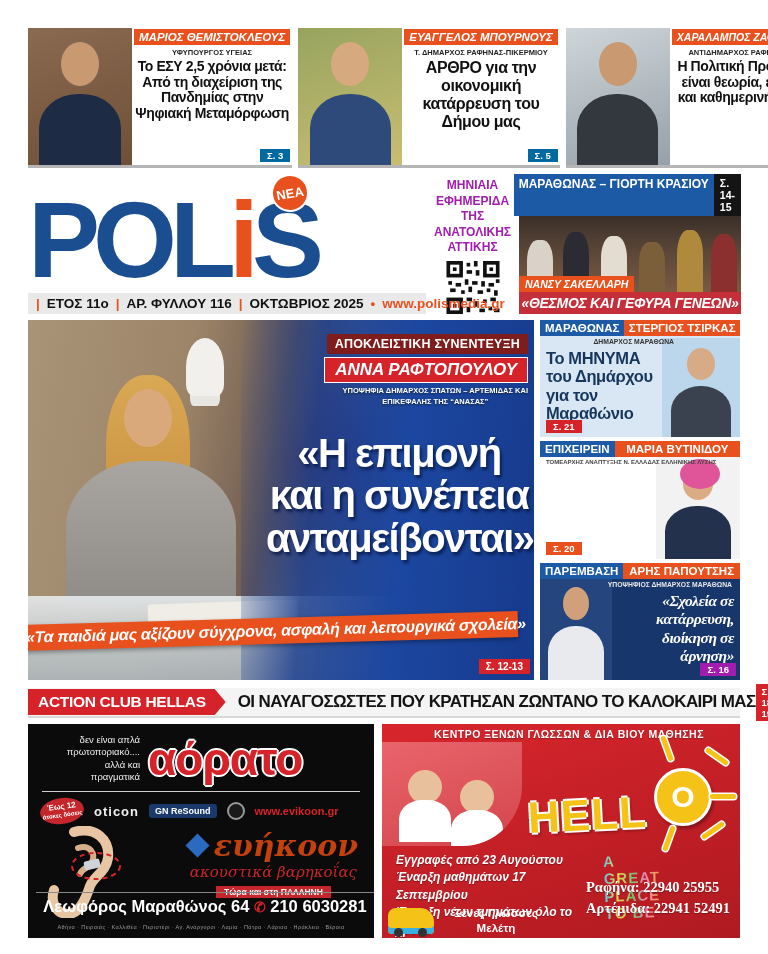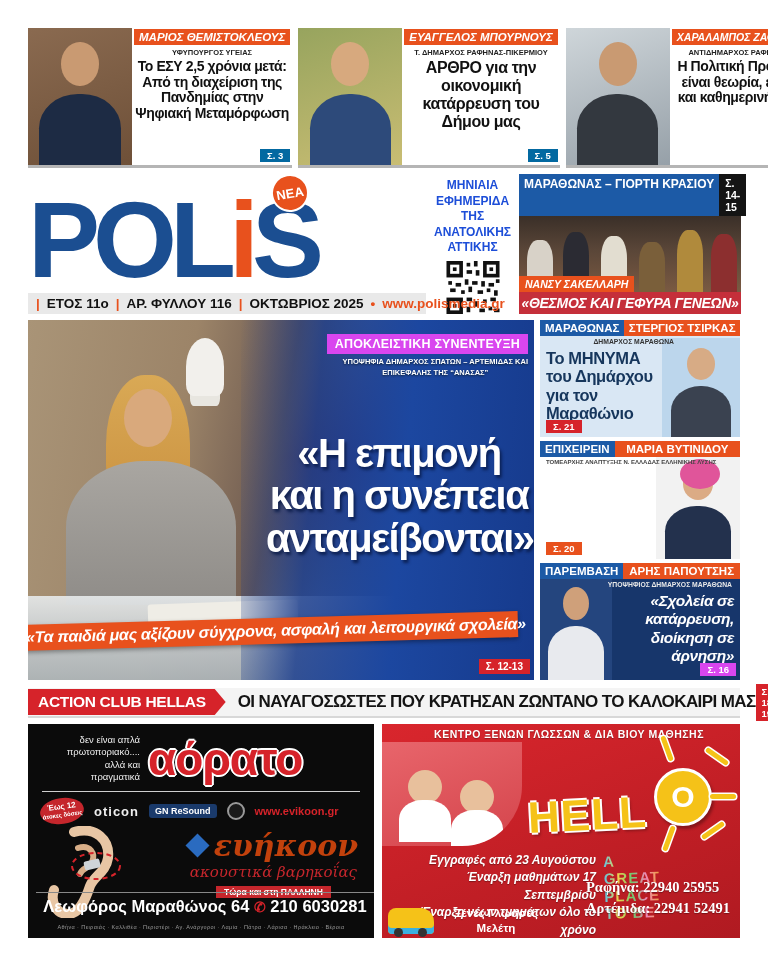--- a/index.html
+++ b/index.html
@@ -24,26 +24,26 @@
   .masthead { margin-top:6px; display:flex; gap:8px; height:140px; }
   .logoblock { width:398px; position:relative; display:flex; flex-direction:column; justify-content:flex-end; }
   .logotext { font-weight:900; font-size:108px; line-height:0.92; color:#1b4e91; letter-spacing:-7px; white-space:nowrap; }
   .logotext .oi { color:#e8511d; }
   .neabadge { position:absolute; top:0px; left:243px; width:38px; height:38px; border-radius:50%; background:#e8511d; color:#fff; font-weight:900; font-size:13px; display:flex; align-items:center; justify-content:center; transform:rotate(-10deg); border:2px solid #fff; }
   .issue-strip { background:#e9e9e9; display:flex; gap:7px; align-items:center; font-weight:bold; font-size:13.5px; color:#111; padding:3px 8px; margin-top:4px; white-space:nowrap; }
   .issue-strip .sep { color:#e8511d; font-weight:900; }
   .issue-strip .dot { color:#e8511d; font-weight:900; }
   .issue-strip .site { color:#e8511d; }
   .tagcol { width:88px; display:flex; flex-direction:column; align-items:center; padding-top:4px; }
-  .tagline { color:#1d4ed8; font-weight:900; font-size:12px; line-height:1.3; text-align:center; }
+  .tagline { color:#a21caf; font-weight:900; font-size:12px; line-height:1.3; text-align:center; }
   .qr { margin-top:5px; }
 
   
   .wine { width:222px; position:relative; display:flex; flex-direction:column; flex:none; }
-  .wine-hdr { display:flex; align-items:stretch; }
+  .wine-hdr { display:flex; align-items:stretch;justify-content:flex-end; }
   .wine-title { background:#1c5aa6; color:#fff; font-weight:900; font-size:12px; padding:3px 5px; flex:1; white-space:nowrap; }
   .wine-page { background:#141414; color:#fff; font-weight:bold; font-size:10.5px; padding:3px 6px; }
   .wine-photo { flex:1; position:relative; background:linear-gradient(180deg,#3a2f28 0%,#5a4638 45%,#7a5a42 100%); overflow:hidden; }
   .dancer { position:absolute; bottom:0; width:26px; height:52px; border-radius:40% 40% 0 0; }
   .nansy { position:absolute; left:0; bottom:0; background:#e8511d; color:#fff; font-weight:900; font-style:italic; font-size:10.5px; padding:2px 6px; }
   .wine-quote { background:#c52f3a; color:#fff; font-style:italic; font-weight:900; font-size:14px; text-align:center; padding:3px 0; letter-spacing:-0.3px; white-space:nowrap; }
 
   
   .mainrow { margin-top:6px; display:flex; gap:6px; height:360px; }
   .mcard { width:506px; position:relative; flex:none; overflow:hidden; background:#8e8070; }
@@ -51,21 +51,21 @@
   .moverlay { position:absolute; top:0; bottom:0; right:0; width:58%; background:linear-gradient(95deg, rgba(23,58,140,0) 0%, rgba(23,58,140,.82) 26%, #1c47a0 55%, #163a8c 100%); }
   .bust { position:absolute; left:158px; top:18px; width:38px; height:58px; background:#f2f0ec; border-radius:50% 50% 20% 20%; box-shadow:0 14px 0 -4px #e8e6e0; }
   .mwoman { position:absolute; left:20px; top:55px; width:200px; height:230px; }
   .mwoman .hair { position:absolute; left:58px; top:0; width:84px; height:150px; border-radius:46% 46% 40% 40%; background:linear-gradient(180deg,#d9a955,#c98f3e); }
   .mwoman::before { content:""; position:absolute; left:76px; top:14px; width:48px; height:58px; border-radius:50%; background:#d9a97c; z-index:1; }
   .mwoman::after { content:""; position:absolute; left:18px; top:86px; width:170px; height:144px; border-radius:46% 46% 0 0; background:linear-gradient(180deg,#a9a6a1,#8f8c88); }
   .mdesk { position:absolute; left:0; right:0; bottom:0; height:84px; background:linear-gradient(180deg,#e6e9ea, #c3c9cc 55%, #aeb6ba); opacity:.92; }
   .mbook { position:absolute; left:120px; bottom:52px; width:150px; height:26px; background:#efede6; border-radius:3px; box-shadow:inset 0 -4px 0 #cfccc2; transform:rotate(-2deg); }
 
   .mlabels { position:absolute; top:14px; right:6px; display:flex; flex-direction:column; align-items:flex-end; z-index:3; }
-  .kicker-black { background:#d946ef; color:#fff; font-weight:bold; font-size:12.5px; padding:3px 8px; letter-spacing:0.2px; }
+  .kicker-black { background:#7f1d1d; color:#fff; font-weight:bold; font-size:12.5px; padding:3px 8px; letter-spacing:0.2px; }
   .person-red { background:#d6232a; color:#fff; font-style:italic; font-weight:900; font-size:17px; padding:2px 10px; margin-top:3px; border:1px solid #fff; }
   .mrole { color:#fff; font-weight:bold; font-size:7.5px; text-align:center; margin-top:3px; line-height:1.4; text-shadow:0 1px 2px #123; }
 
   .mheadline { position:absolute; right:2px; top:112px; width:266px; text-align:center; z-index:3; color:#fff; font-weight:900; font-size:40px; line-height:1.06; letter-spacing:-1.5px; text-shadow:2px 3px 3px rgba(8,25,70,.8); }
   .sub-strip { position:absolute; left:-4px; right:16px; bottom:36px; background:#e8511d; color:#fff; font-style:italic; font-weight:900; font-size:16px; text-align:center; padding:4px 2px; transform:rotate(-1.6deg); z-index:4; box-shadow:0 2px 4px rgba(0,0,0,.35); letter-spacing:-0.3px; white-space:nowrap; }
   .main-page { position:absolute; right:4px; bottom:6px; background:#d6232a; color:#fff; font-weight:bold; font-size:10px; padding:2px 7px; z-index:5; }
 
   
   .sidecol { width:200px; display:flex; flex-direction:column; gap:4px; flex:none; }
   .scard { position:relative; flex:1; overflow:hidden; }
@@ -84,22 +84,22 @@
   .s1 .sphoto { right:0; top:18px; bottom:0; width:78px; }
 
   .s2 { background:#fff; }
   .s2 .srole { color:#444; }
   .s2 .sheadline { color:#1a1a1a; font-size:16.5px; line-height:1.12; margin:4px 0 0 6px; width:118px; }
   .s2 .spage { left:6px; background:#e8511d; }
   .s2 .sphoto { right:0; top:16px; bottom:0; width:84px; }
 
   .s3 { background:#17366b; }
   .s3 .srole { color:#e8e8e8; text-align:right; margin-right:8px; }
-  .s3 .sheadline { color:#fff; font-style:italic; font-size:15.5px; line-height:1.2; text-align:right; margin:4px 6px 0 0; }
-  .s3 .spage { right:4px; background:#d946ef;margin-left:44px; }
+  .s3 .sheadline { color:#fff; font-style:italic; font-size:15.5px; line-height:1.2; text-align:right; margin:4px 6px 0 0;font-family:Liberation Serif, serif; }
+  .s3 .spage { right:4px; background:#a21caf;margin-left:44px; }
   .s3 .sphoto { left:0; top:14px; bottom:0; width:72px; }
 
   
   .banner { margin-top:8px; height:30px; display:flex; align-items:center; background:#f4f4f4; border-bottom:2px solid #d8d8d8; }
   .banner-label { background:#d6232a; color:#fff; font-weight:900; font-size:15.5px; padding:4px 20px 4px 10px; clip-path:polygon(0 0, calc(100% - 11px) 0, 100% 50%, calc(100% - 11px) 100%, 0 100%); letter-spacing:-0.3px; white-space:nowrap; }
   .banner-text { flex:1; font-weight:900; font-size:17px; color:#141414; letter-spacing:-0.6px; padding-left:12px; white-space:nowrap; }
   .banner-page { background:#d6232a; color:#fff; font-weight:bold; font-size:9.5px; padding:2px 6px; margin-right:4px; }
 
   
   .adsrow { margin-top:6px; display:flex; gap:8px; height:214px; }
@@ -129,21 +129,21 @@
   .ad-hello { flex:1; background:linear-gradient(160deg,#d9262d 0%, #c01e25 60%, #b01a21 100%); position:relative; overflow:hidden; color:#fff;padding-left:16px; }
   .h-top { text-align:center; font-weight:bold; font-size:10.5px; letter-spacing:0.5px; padding-top:4px; text-shadow:0 1px 1px rgba(0,0,0,.3); }
   .h-kids { position:absolute; left:0; top:18px; width:140px; height:104px; background:linear-gradient(160deg,#e8656b, #d4444b); border-bottom-right-radius:60px; overflow:hidden; }
   .kid { position:absolute; bottom:0; }
   .kid::before { content:""; position:absolute; width:34px; height:34px; border-radius:50%; background:#e8c09c; left:8px; top:0; }
   .kid::after { content:""; position:absolute; width:52px; height:42px; border-radius:45% 45% 0 0; background:#fff; left:-1px; top:30px; }
   .h-brand { position:absolute; left:146px; top:66px; font-weight:900; font-size:44px; color:#f5c218; letter-spacing:1px;
              text-shadow:-2px 0 #fff, 2px 0 #fff, 0 -2px #fff, 0 2px #fff, 2px 3px 3px rgba(0,0,0,.35); transform:rotate(-3deg); }
   .h-sun { position:absolute; right:28px; top:44px; width:58px; height:58px; border-radius:50%; background:#f5c218; border:3px solid #fff; box-shadow:2px 3px 3px rgba(0,0,0,.3); display:flex; align-items:center; justify-content:center; font-weight:900; font-size:30px; color:#f5c218; }
   .h-ray { position:absolute; width:26px; height:5px; background:#f5c218; border-radius:3px; box-shadow:0 0 0 1.5px #fff; }
-  .h-enroll { position:absolute; left:14px; top:128px; font-weight:bold; font-size:12px; font-style:italic; line-height:1.45; text-align:right; width:200px; text-shadow:0 1px 1px rgba(0,0,0,.35); }
+  .h-enroll { position:absolute; left:14px; top:128px; font-weight:bold; font-size:12px; font-style:italic; line-height:1.45; text-align:left; width:200px; text-shadow:0 1px 1px rgba(0,0,0,.35); }
   .h-subjects { position:absolute; left:14px; top:182px; width:200px; font-weight:bold; font-size:11.5px; text-align:center; line-height:1.3; }
   .h-slogan { position:absolute; left:222px; top:128px; font-weight:900; font-size:15px; line-height:1.15; letter-spacing:1px;
               background:linear-gradient(90deg,#59c1e8,#f2d34c,#6fc96f,#ef86b5,#f0a43d); -webkit-background-clip:text; background-clip:text; color:transparent; transform:rotate(-2deg); }
   .h-phones { position:absolute; right:10px; bottom:18px; text-align:left; font-weight:900; font-size:14.5px; line-height:1.5; text-shadow:0 1px 1px rgba(0,0,0,.35);font-family:Liberation Serif, serif; }
   .h-bus { position:absolute; left:6px; bottom:4px; width:46px; height:26px; background:#f5c218; border-radius:8px 14px 4px 4px; box-shadow:inset 0 -6px 0 #3bb0e0; }
   .h-bus::before { content:""; position:absolute; width:9px; height:9px; border-radius:50%; background:#333; left:6px; bottom:-3px; box-shadow:24px 0 0 #333; }
 </style>
 </head>
 <body>
 
@@ -277,20 +277,21 @@
       <div class="bust"></div>
       <div class="mwoman">
           <span class="hair"></span>
         </div>
       <div class="mdesk"></div>
       <div class="mbook"></div>
       <div class="moverlay"></div>
 
       <div class="mlabels">
         <div class="kicker-black">ΑΠΟΚΛΕΙΣΤΙΚΗ ΣΥΝΕΝΤΕΥΞΗ</div>
+        <div class="person-red">ΑΝΝΑ ΡΑΦΤΟΠΟΥΛΟΥ</div>
         <div class="mrole">
           <div>ΥΠΟΨΗΦΙΑ ΔΗΜΑΡΧΟΣ ΣΠΑΤΩΝ – ΑΡΤΕΜΙΔΑΣ ΚΑΙ</div>
           <div>ΕΠΙΚΕΦΑΛΗΣ ΤΗΣ “ΑΝΑΣΑΣ”</div>
         </div>
       </div>
 
       <div class="mheadline">
         <div>«Η επιμονή</div>
         <div>και η συνέπεια</div>
         <div>ανταμείβονται»</div>

